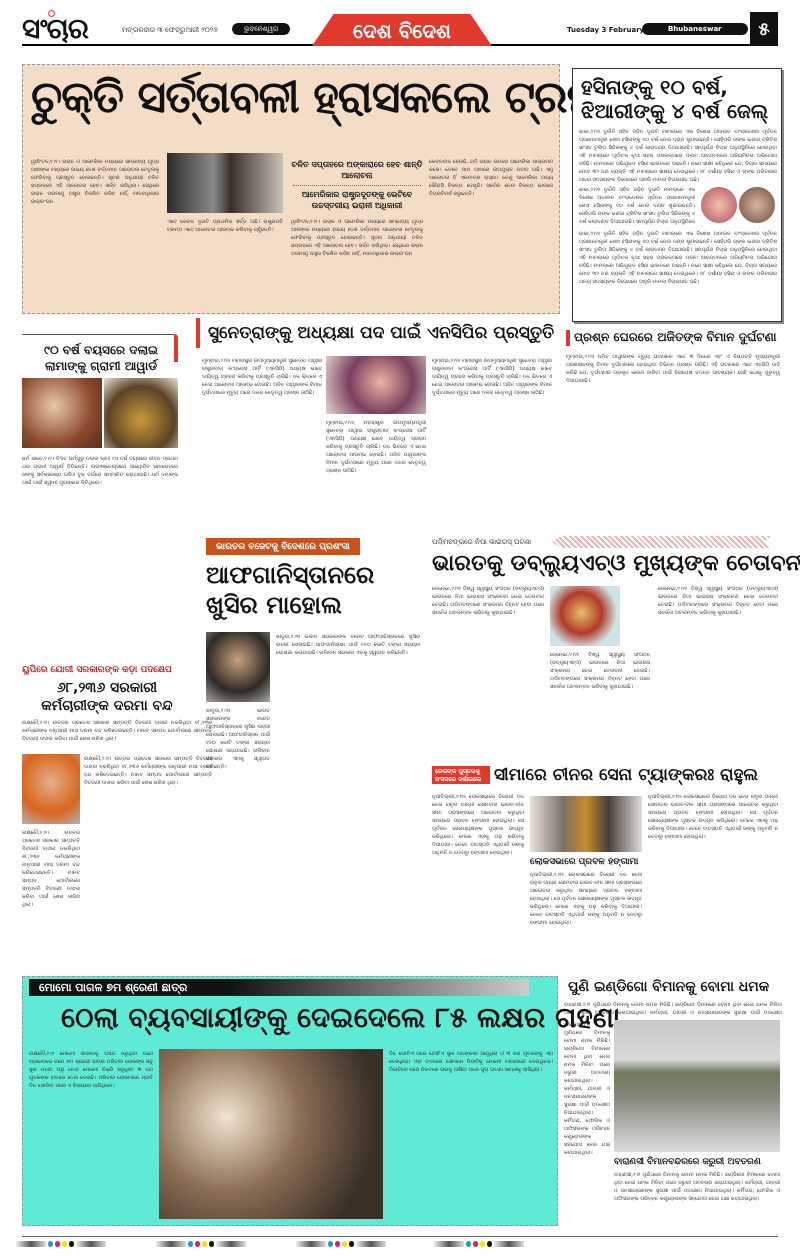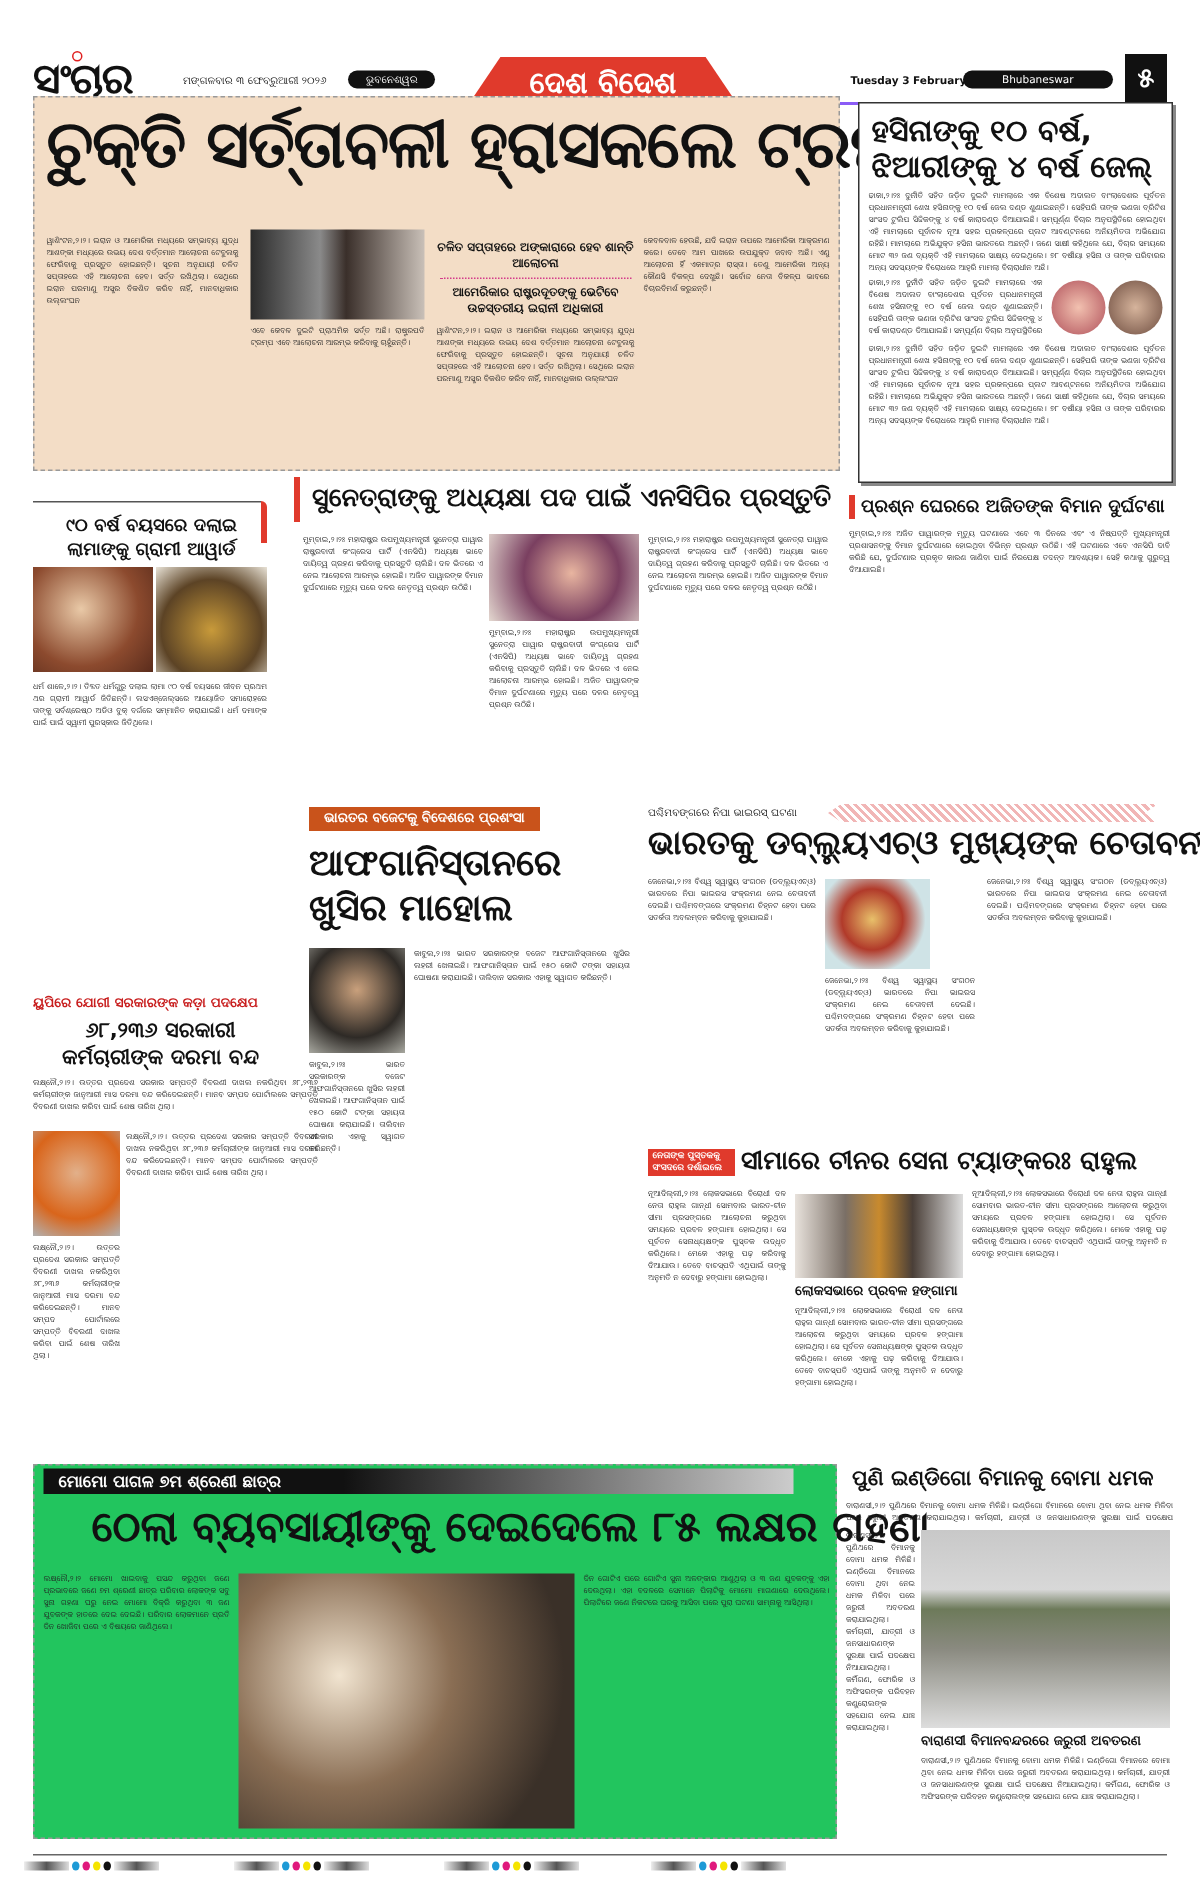--- a/index.html
+++ b/index.html
@@ -1,26 +1,26 @@
 <!DOCTYPE html>
 <html><head>
 <meta charset="utf-8">
 <style>
   * { box-sizing: border-box; margin: 0; padding: 0; }
   body { width: 800px; height: 1259px; background: #fff; font-family: "DejaVu Sans", sans-serif; color: #111; position: relative; overflow: hidden; }
   .abs { position: absolute; }
   
-  .masthead { left: 22px; top: 36px; width: 756px; height: 34px; border-bottom: 2px solid #8b5cf6; }
+  .masthead { left: 22px; top: 12px; width: 756px; height: 34px; border-bottom: 2px solid #000000; }
   .logo { left: 0; top: 0; font-size: 28px; font-weight: bold; letter-spacing: -1px; }
   .logo-dot { position:absolute; left: 26px; top: -2px; width: 7px; height: 7px; border: 1.5px solid #e02020; border-radius: 50%; }
   .mh-date { left: 100px; top: 14px; font-size: 7px; text-align: center; }
   .mh-city { left: 210px; top: 11px; background: #111; color: #fff; font-size: 7px; padding: 2px 12px; border-radius: 8px; }
   .section-banner { left: 290px; top: 2px; width: 180px; height: 32px; background: #e03a2c; clip-path: polygon(12% 0, 88% 0, 100% 100%, 0 100%); color: #fff; font-size: 20px; font-weight: bold; text-align: center; line-height: 34px; }
   .mh-date-en { left: 545px; top: 14px; font-size: 7px; font-weight: bold; }
-  .mh-city-en { left: 620px; top: 11px; background: #111; color: #fff; font-size: 7px; font-weight: normal; padding: 2px 26px; border-radius: 8px; }
+  .mh-city-en { left: 620px; top: 11px; background: #111; color: #fff; font-size: 7px; font-weight: bold; padding: 2px 26px; border-radius: 8px; }
   .page-num { left: 728px; top: 0; width: 28px; height: 34px; background: #111; color: #fff; font-size: 18px; text-align: center; line-height: 34px; font-weight: bold; }
   
   .lead { left: 22px; top: 64px; width: 538px; height: 250px; background: #f3ddc6; border: 1px dashed #999; }
   .lead-headline { left: 8px; top: 6px; font-size: 44px; font-weight: bold; letter-spacing: -1px; white-space: nowrap; }
   .textblock { font-size: 5.2px; line-height: 8px; color: #222; overflow: hidden; text-align: justify; }
   .photo { background: linear-gradient(135deg,#7a6a5e,#c9b3a0,#5b4d44); }
   .lead-quote { font-size: 8px; font-weight: bold; text-align: center; line-height: 11px; }
   .dotted-sep { border-top: 1.5px dotted #d33b8a; }
   
   .rbox { left: 572px; top: 68px; width: 210px; height: 254px; border: 1px solid #333; box-shadow: 2px 2px 0 #888; background: #fff; }
@@ -127,21 +127,21 @@
 <div class="abs" style="left:432px;top:762px;width:350px;height:210px;">
   <div class="abs tag-red" style="left:0;top:4px;width:58px;">ନେତାଙ୍କ ପୁସ୍ତକକୁ ସଂସଦରେ ଦର୍ଶାଇଲେ</div>
   <div class="abs sec-head" style="left:62px;top:2px;font-size:17px;">ସୀମାରେ ଚୀନର ସେନା ଟ୍ୟାଙ୍କରଃ ରାହୁଲ</div>
   <div class="abs textblock" style="left:0;top:30px;width:92px;height:176px;">ନୂଆଦିଲ୍ଲୀ,୨।୨ଃ ଲୋକସଭାରେ ବିରୋଧୀ ଦଳ ନେତା ରାହୁଲ ଗାନ୍ଧୀ ସୋମବାର ଭାରତ-ଚୀନ ସୀମା ପ୍ରସଙ୍ଗରେ ଆଲୋଚନା କରୁଥିବା ସମୟରେ ପ୍ରବଳ ହଙ୍ଗାମା ହୋଇଥିଲା। ସେ ପୂର୍ବତନ ସେନାଧ୍ୟକ୍ଷଙ୍କ ପୁସ୍ତକ ଉଦ୍ଧୃତ କରିଥିଲେ। ମେକେ ଏହାକୁ ପଢ଼ କରିବାକୁ ଦିଆଯାଉ। ତେବେ ବାଚସ୍ପତି ଏଥିପାଇଁ ତାଙ୍କୁ ଅନୁମତି ନ ଦେବାରୁ ହଙ୍ଗାମା ହୋଇଥିଲା।</div>
   <div class="abs photo" style="left:98px;top:34px;width:112px;height:56px;background:linear-gradient(90deg,#e8e2dc,#7a6f66 30%,#c88a2e 50%,#4a3f38 70%,#ddd);"></div>
   <div class="abs sec-head" style="left:98px;top:94px;font-size:9px;">ଲୋକସଭାରେ ପ୍ରବଳ ହଙ୍ଗାମା</div>
   <div class="abs textblock" style="left:98px;top:108px;width:112px;height:98px;">ନୂଆଦିଲ୍ଲୀ,୨।୨ଃ ଲୋକସଭାରେ ବିରୋଧୀ ଦଳ ନେତା ରାହୁଲ ଗାନ୍ଧୀ ସୋମବାର ଭାରତ-ଚୀନ ସୀମା ପ୍ରସଙ୍ଗରେ ଆଲୋଚନା କରୁଥିବା ସମୟରେ ପ୍ରବଳ ହଙ୍ଗାମା ହୋଇଥିଲା। ସେ ପୂର୍ବତନ ସେନାଧ୍ୟକ୍ଷଙ୍କ ପୁସ୍ତକ ଉଦ୍ଧୃତ କରିଥିଲେ। ମେକେ ଏହାକୁ ପଢ଼ କରିବାକୁ ଦିଆଯାଉ। ତେବେ ବାଚସ୍ପତି ଏଥିପାଇଁ ତାଙ୍କୁ ଅନୁମତି ନ ଦେବାରୁ ହଙ୍ଗାମା ହୋଇଥିଲା।</div>
   <div class="abs textblock" style="left:216px;top:30px;width:130px;height:176px;">ନୂଆଦିଲ୍ଲୀ,୨।୨ଃ ଲୋକସଭାରେ ବିରୋଧୀ ଦଳ ନେତା ରାହୁଲ ଗାନ୍ଧୀ ସୋମବାର ଭାରତ-ଚୀନ ସୀମା ପ୍ରସଙ୍ଗରେ ଆଲୋଚନା କରୁଥିବା ସମୟରେ ପ୍ରବଳ ହଙ୍ଗାମା ହୋଇଥିଲା। ସେ ପୂର୍ବତନ ସେନାଧ୍ୟକ୍ଷଙ୍କ ପୁସ୍ତକ ଉଦ୍ଧୃତ କରିଥିଲେ। ମେକେ ଏହାକୁ ପଢ଼ କରିବାକୁ ଦିଆଯାଉ। ତେବେ ବାଚସ୍ପତି ଏଥିପାଇଁ ତାଙ୍କୁ ଅନୁମତି ନ ଦେବାରୁ ହଙ୍ଗାମା ହୋଇଥିଲା।</div>
 </div>
 
-<div class="abs" style="left:22px;top:976px;width:536px;height:250px;background:#22c55e;border:1px dashed #999;">
+<div class="abs" style="left:22px;top:976px;width:536px;height:250px;background:#5eead4;border:1px dashed #999;">
   <div class="abs tag-dark" style="left:6px;top:2px;width:500px;">ମୋମୋ ପାଗଳ ୭ମ ଶ୍ରେଣୀ ଛାତ୍ର</div>
   <div class="abs sec-head" style="left:6px;top:24px;font-size:28px;margin-left:32px;">ଠେଲା ବ୍ୟବସାୟୀଙ୍କୁ ଦେଇଦେଲେ ୮୫ ଲକ୍ଷର ଗହଣା</div>
   <div class="abs textblock" style="left:6px;top:72px;width:124px;height:170px;">ଲକ୍ଷ୍ନୌ,୨।୨ ମୋମୋ ଖାଇବାକୁ ପସନ୍ଦ କରୁଥିବା ଜଣେ ପ୍ରଭାବରେ ଜଣେ ୭ମ ଶ୍ରେଣୀ ଛାତ୍ର ପରିବାର ଲୋକଙ୍କ ସବୁ ସୁନା ଗହଣା ଘରୁ ନେଇ ମୋମୋ ବିକ୍ରି କରୁଥିବା ୩ ଜଣ ଯୁବକଙ୍କ ହାତରେ ଦେଇ ଦେଇଛି। ପରିବାର ଲୋକମାନେ ପ୍ରତି ଦିନ ଖୋଜିବା ପରେ ଏ ବିଷୟରେ ଜାଣିଥିଲେ।</div>
   <div class="abs photo" style="left:136px;top:72px;width:224px;height:170px;background:radial-gradient(circle at 30% 40%,#f1e4d0,#8a6e54 40%,#3a3028 80%);"></div>
   <div class="abs textblock" style="left:366px;top:72px;width:164px;height:170px;">ଦିନ ଗୋଟିଏ ପରେ ଗୋଟିଏ ସୁନା ଅଳଙ୍କାର ଆଣୁଥିଲା ଓ ୩ ଜଣ ଯୁବକଙ୍କୁ ଏହା ଦେଉଥିଲା। ଏହା ବଦଳରେ ସେମାନେ ପିଲାଟିକୁ ମୋମୋ ମାଗଣାରେ ଦେଉଥିଲେ। ପିଲାଟିରେ ଜଣେ ନିକଟରେ ଘରକୁ ଆସିବା ପରେ ପୁରା ଘଟଣା ସାମ୍ନାକୁ ଆସିଥିଲା।</div>
 </div>
 
 <div class="abs" style="left:564px;top:976px;width:218px;height:250px;">
   <div class="abs sec-head" style="left:4px;top:2px;font-size:14px;">ପୁଣି ଇଣ୍ଡିଗୋ ବିମାନକୁ ବୋମା ଧମକ</div>
   <div class="abs textblock" style="left:0;top:24px;width:218px;height:16px;">ବାରାଣସୀ,୨।୨ ପୁଣିଥରେ ବିମାନକୁ ବୋମା ଧମକ ମିଳିଛି। ଇଣ୍ଡିଗୋ ବିମାନରେ ବୋମା ଥିବା ନେଇ ଧମକ ମିଳିବା ପରେ ଜରୁରୀ ଅବତରଣ କରାଯାଇଥିଲା। କର୍ମଚାରୀ, ଯାତ୍ରୀ ଓ ଜନସାଧାରଣଙ୍କ ସୁରକ୍ଷା ପାଇଁ ପଦକ୍ଷେପ ନିଆଯାଇଥିଲା। କର୍ମିଗଣ, ଫୋରିକ ଓ ଅଫିସରଙ୍କ ପରିବହନ କଣ୍ଟ୍ରୋଲଙ୍କ ସହଯୋଗ ନେଇ ଯାଞ୍ଚ କରାଯାଇଥିଲା।</div>

